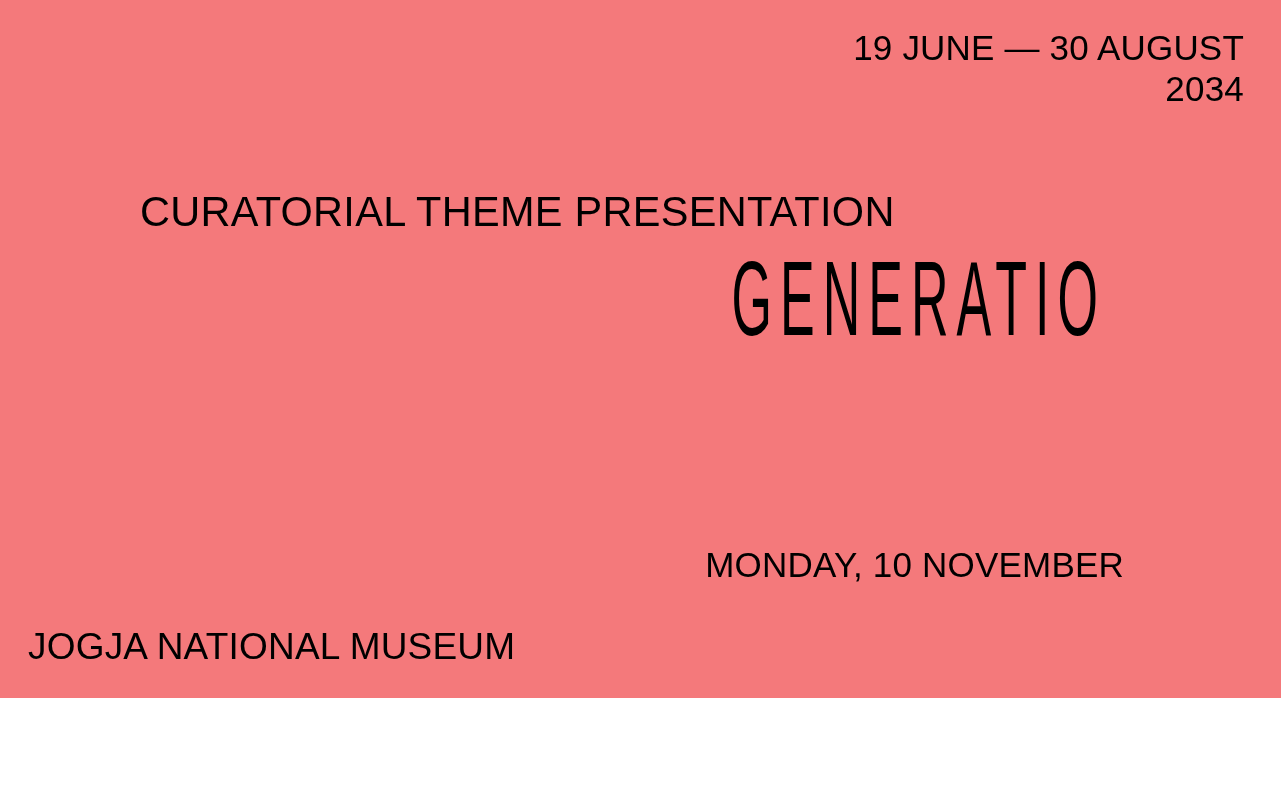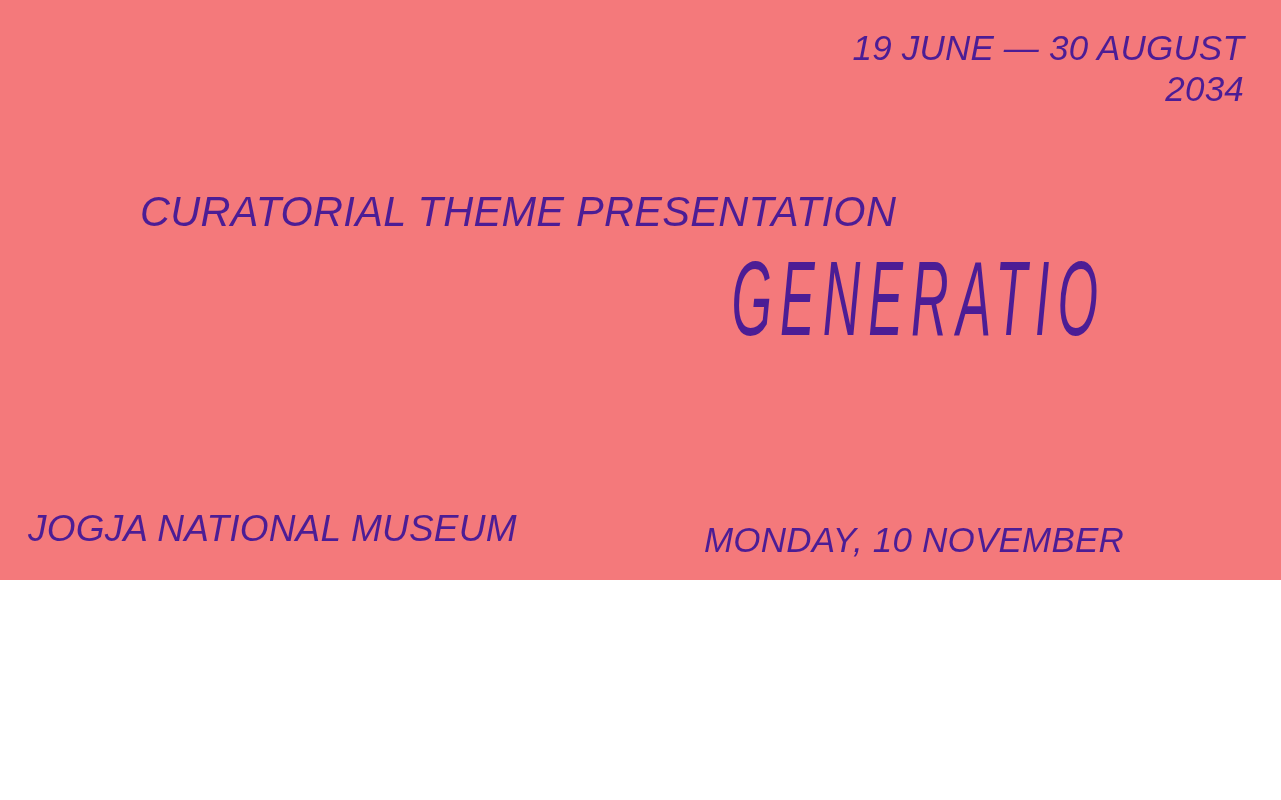--- a/index.html
+++ b/index.html
@@ -12,25 +12,24 @@
     height: 800px;
     overflow: hidden;
     font-family: "Liberation Sans", sans-serif;
     -webkit-font-smoothing: antialiased;
   }
 
   
   .poster {
     position: relative;
     width: 1281px;
-    height: 580px;
+    height: 698px;
     background: #F4797B;
-    color: #4c1d95;
+    color: #000000;
     overflow: hidden;
-    font-style: italic;
   }
 
   
   .date-run {
     position: absolute;
     top: 28px;
     right: 37px;
     text-align: right;
     line-height: 1.16;
     font-size: 35px;
@@ -98,21 +97,21 @@
     letter-spacing: 16px;
     text-indent: 16px;
     transform: scaleX(0.50) scaleY(1.02);
     transform-origin: right center;
     white-space: nowrap;
   }
 
   
   .date-event {
     position: absolute;
-    top: 519px;
+    top: 544px;
     left: 158px;
     width: 966px;
     text-align: right;
     line-height: 1.18;
     font-size: 35px;
     letter-spacing: 0.2px;
     font-weight: 400;
     white-space: nowrap;
   }
   .date-event .line { display: block; }

